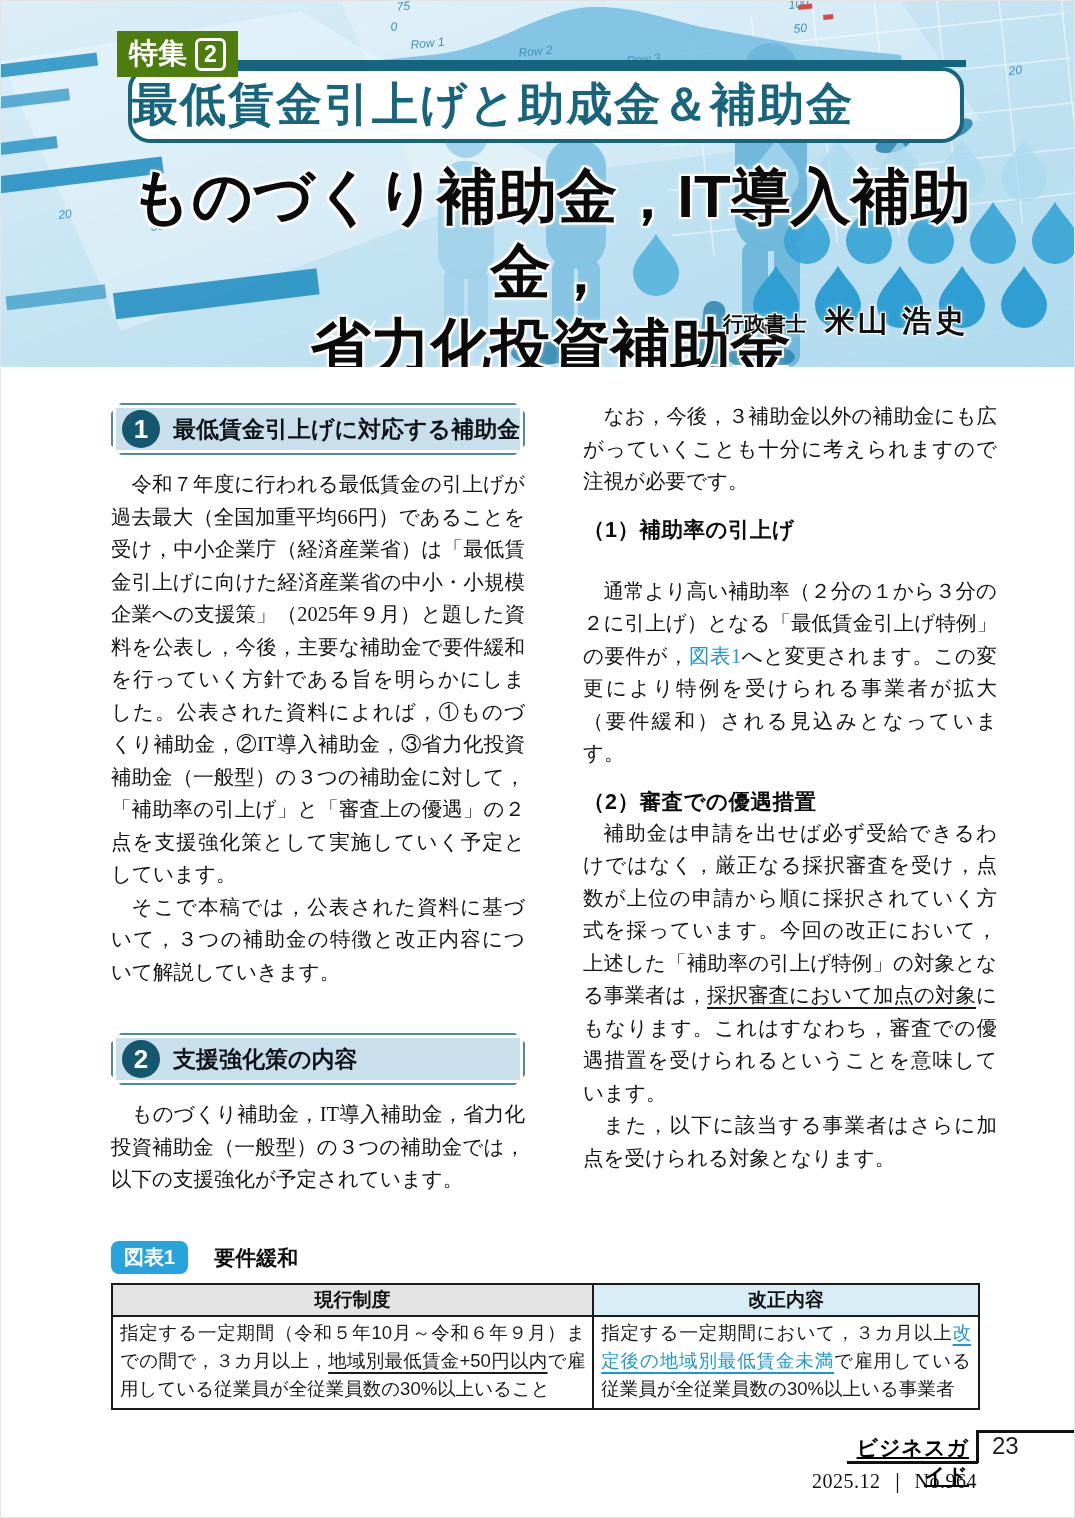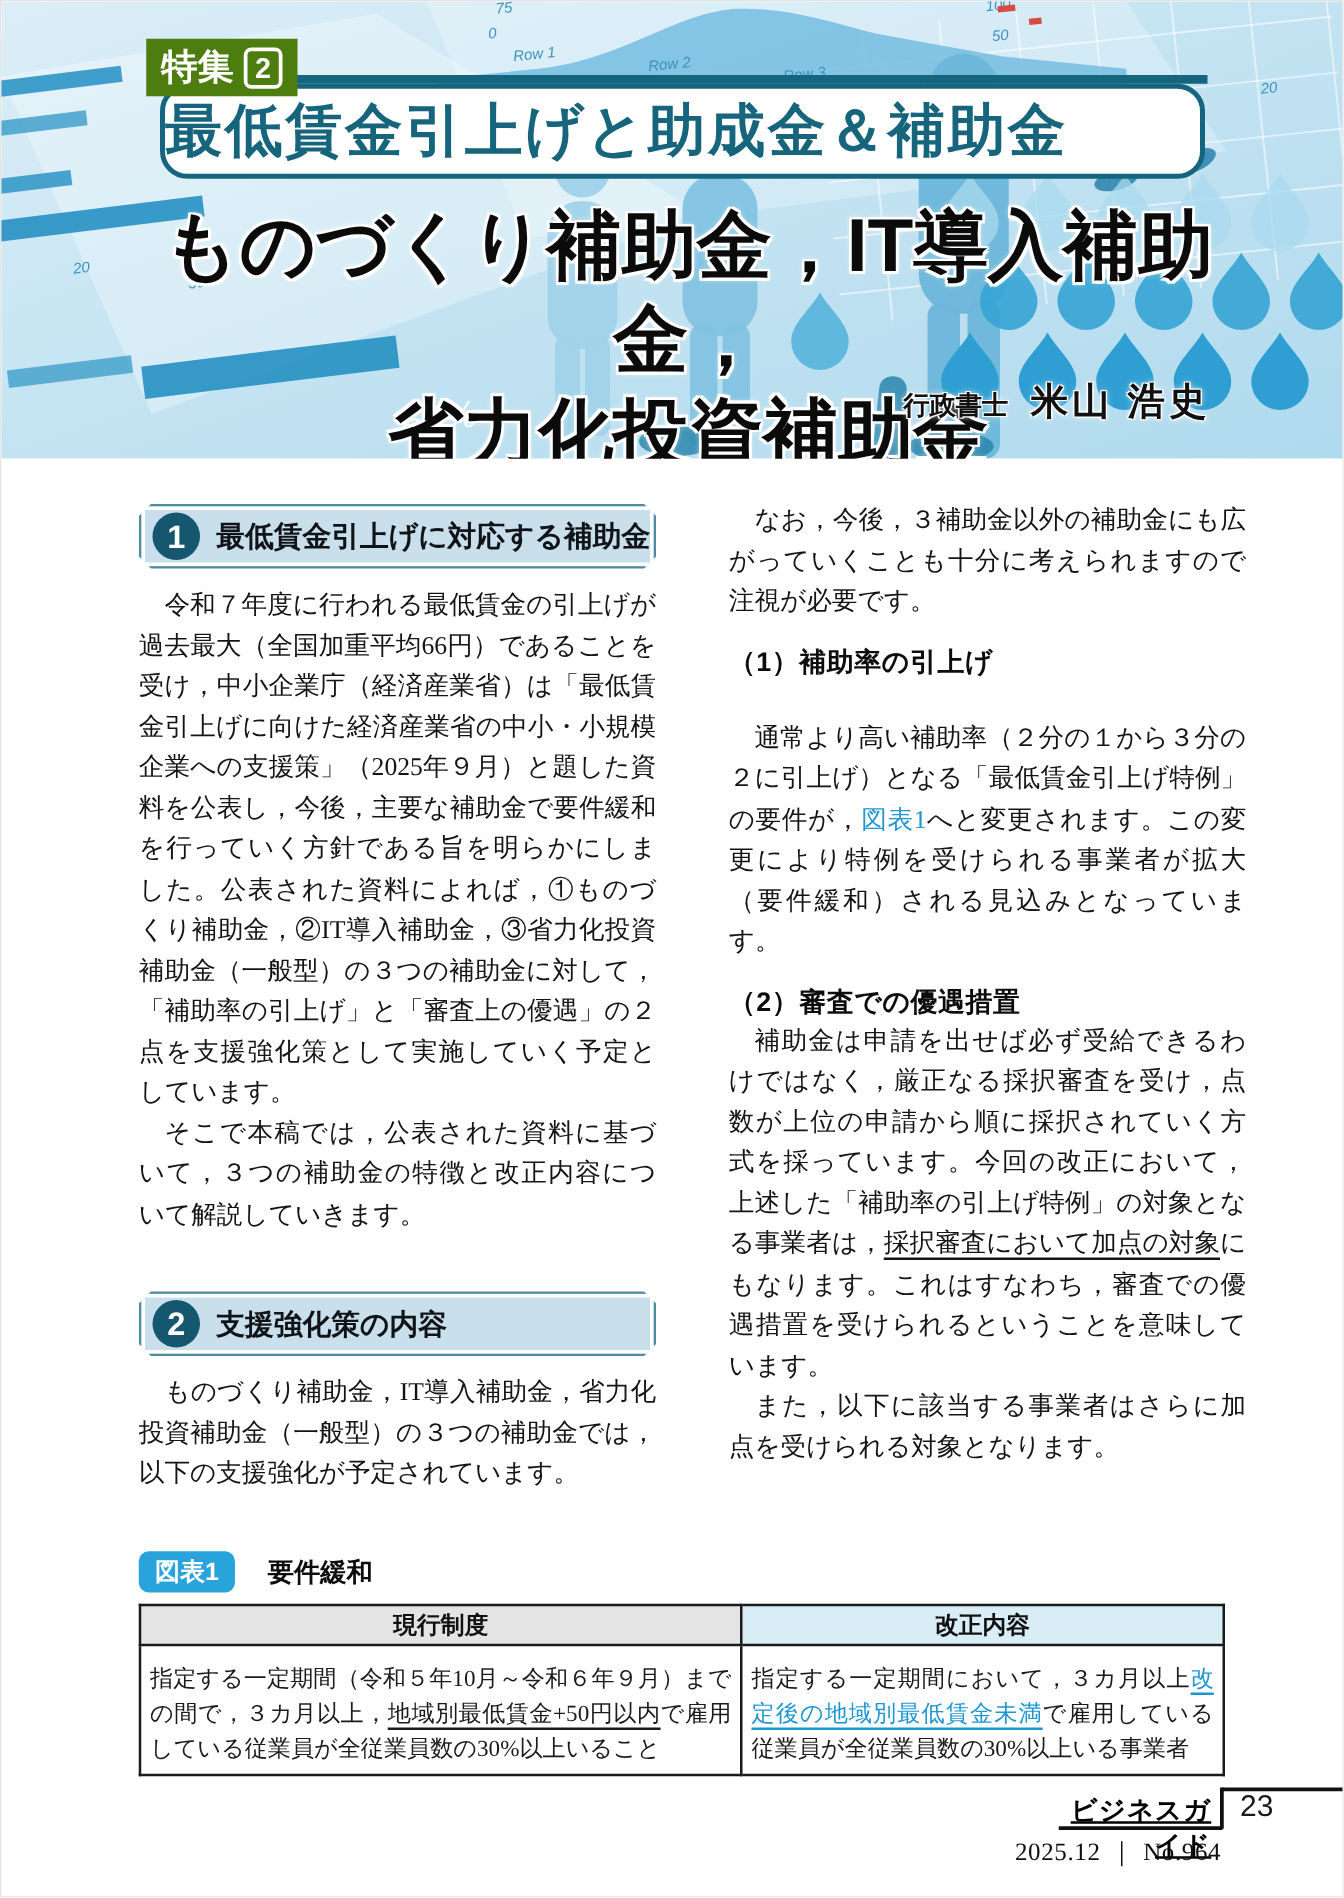--- a/index.html
+++ b/index.html
@@ -64,25 +64,25 @@
   .blue{color:#1e96d2;}
 
   
   .figure-block{position:absolute;left:110px;top:1240px;width:869px;}
   .fig-caption{display:flex;align-items:center;gap:16px;margin-bottom:9px;}
   .fig-badge{background:#29a3db;color:#fff;font-family:"Liberation Sans","DejaVu Sans",sans-serif;
     font-weight:800;font-size:20px;padding:3px 13px;border-radius:8px;}
   .fig-title{font-family:"Liberation Sans","DejaVu Sans",sans-serif;font-weight:900;font-size:21px;color:#0d0d0d;margin-left:10px;}
 
   table.req{width:100%;border-collapse:collapse;table-layout:fixed;
-    font-family:Liberation Serif, serif;border-radius:20px;}
+    font-family:Liberation Sans, sans-serif;border-radius:20px;}
   table.req th{border:2px solid #1a1a1a;font-size:19px;font-weight:700;height:30px;padding:0;color:#111;}
   table.req th.gray{background:#e4e4e4;}
   table.req th.blu{background:#d9edf7;}
-  table.req td{border:2px solid #1a1a1a;font-size:18.5px;line-height:28px;padding:13px 7px 5px;
+  table.req td{border:2px solid #1a1a1a;font-size:18.5px;line-height:28px;padding:2px 7px 5px;
     text-align:justify;vertical-align:top;color:#1a1a1a;}
 
   
   .f-line-top{position:absolute;left:977px;top:1429px;width:98px;height:2.5px;background:#111;}
   .f-line-v{position:absolute;left:975px;top:1429px;width:2.5px;height:33px;background:#111;}
   .f-line-bottom{position:absolute;left:846px;top:1460px;width:131px;height:2.5px;background:#111;}
   .f-logo{position:absolute;left:836px;top:1433px;width:132px;text-align:right;
     font-family:"Liberation Sans","DejaVu Sans",sans-serif;font-weight:900;font-size:21px;letter-spacing:1px;color:#000000;text-decoration:underline;}
   .f-page{position:absolute;left:991px;top:1431px;font-family:"Liberation Sans","DejaVu Sans",sans-serif;
     font-size:24px;color:#1a1a1a;}

